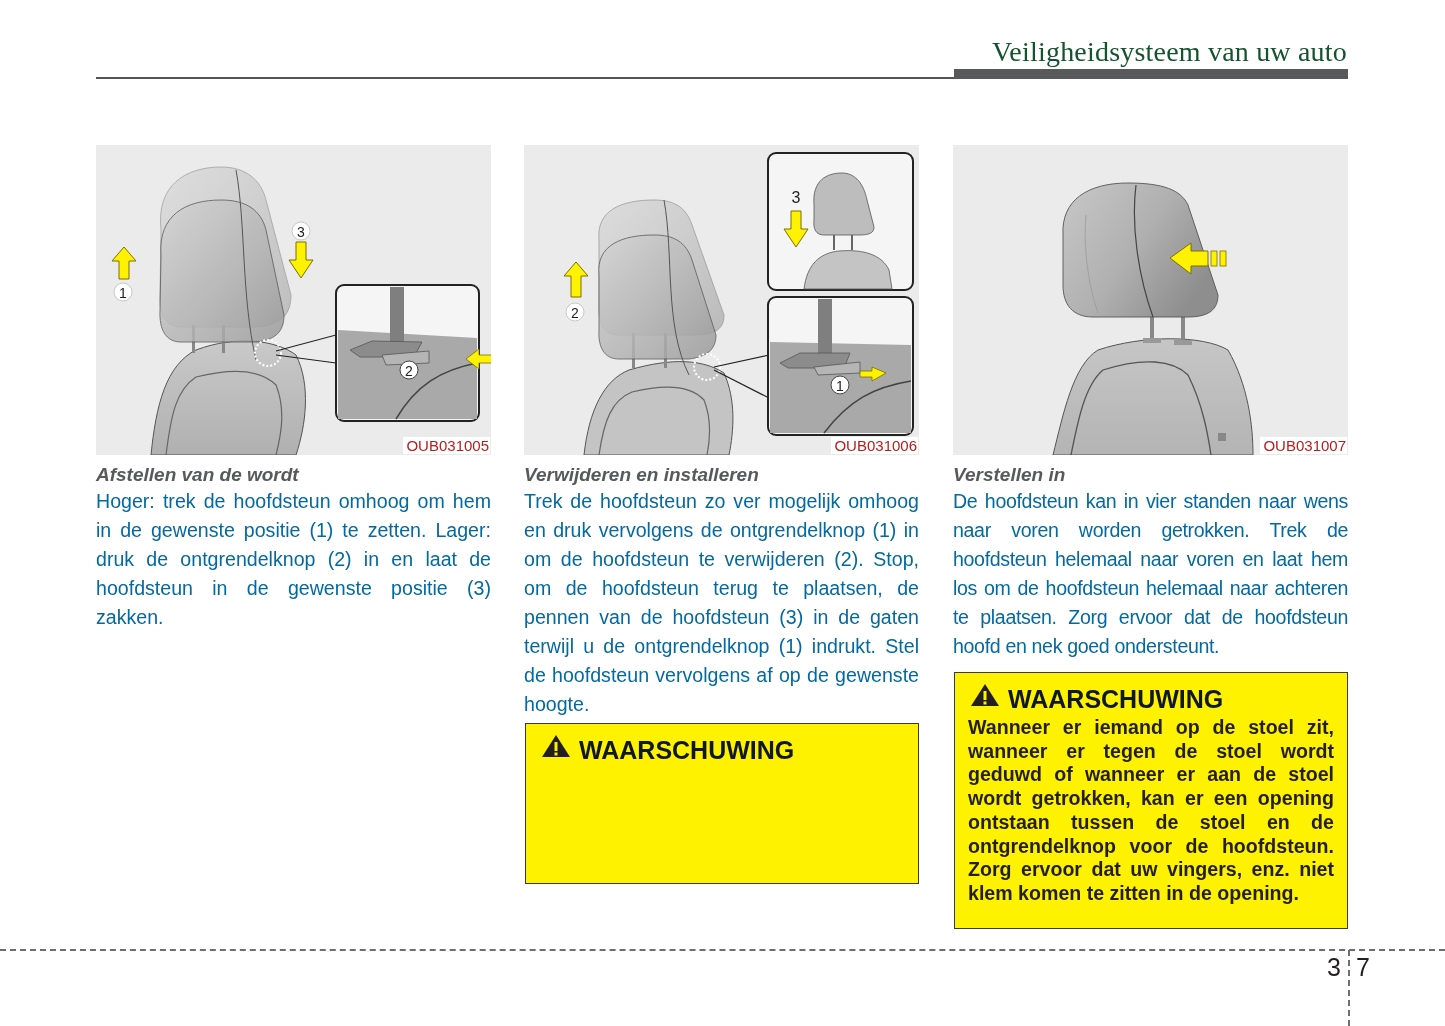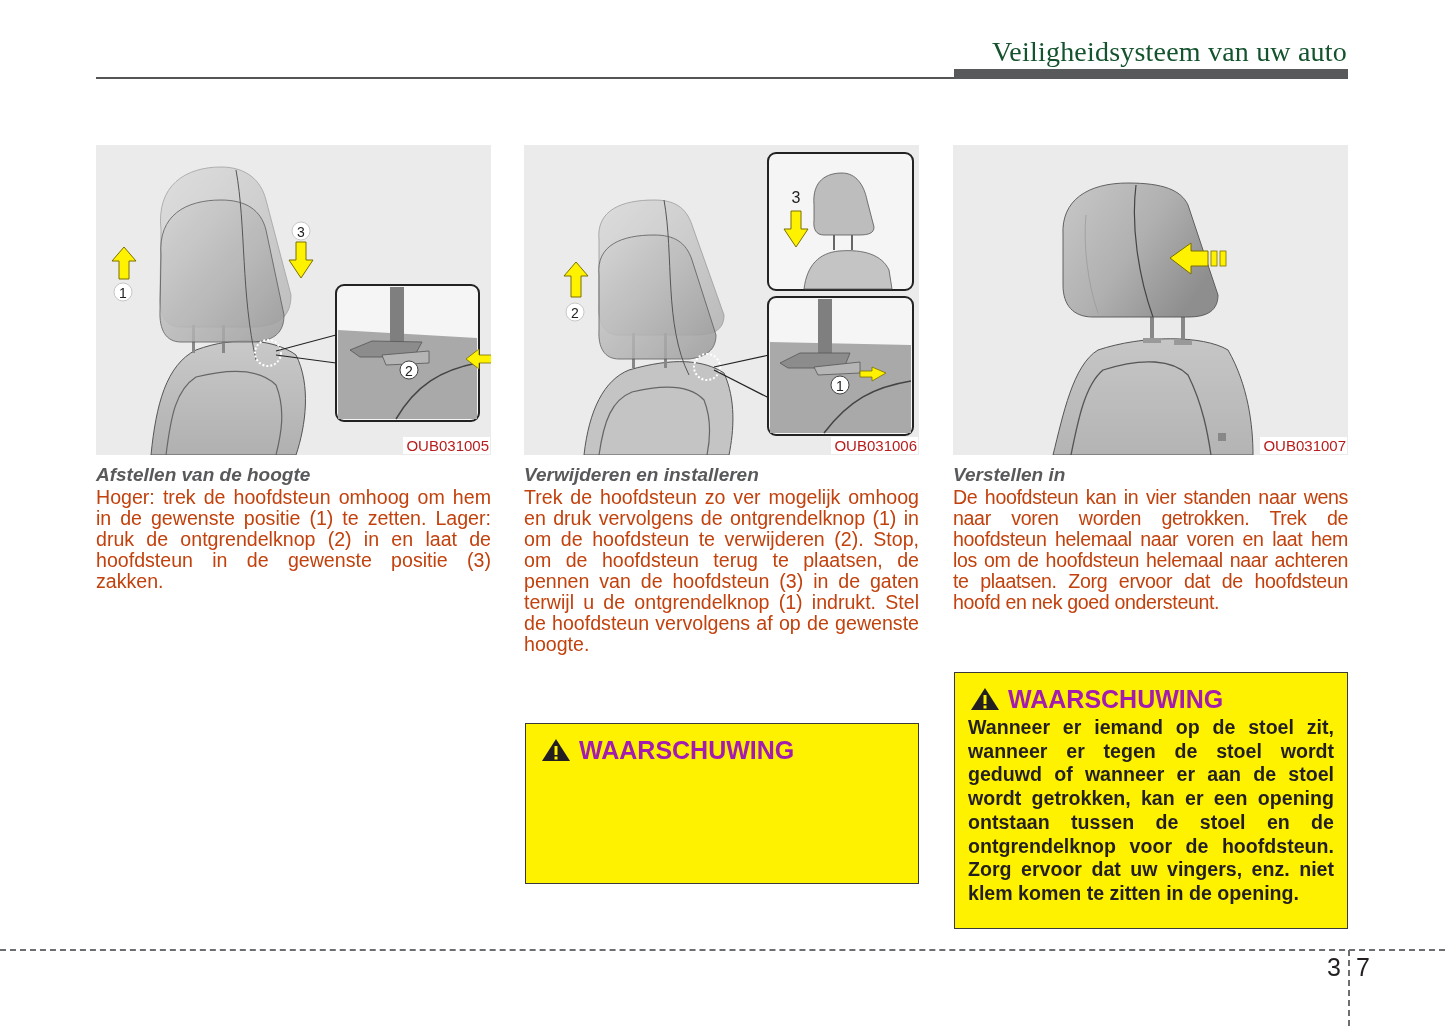--- a/index.html
+++ b/index.html
@@ -16,28 +16,28 @@
   .col-2 { left: 524px; }
   .col-3 { left: 953px; }
 
   .figure { position: relative; width: 395px; height: 310px; background: #ebebeb; overflow: hidden; }
   .figure svg { position: absolute; left: 0; top: 0; }
   .fig-code { position: absolute; right: 1px; bottom: 1px; font-size: 15px; color: #b91c1c;
               background: #ffffff; padding: 0 1px 0 3px; line-height: 17px; }
 
   .sec-title { font-style: italic; font-weight: bold; font-size: 19px; color: #58595b;
                margin-top: 8px; line-height: 24px; }
-  .body-text { font-size: 19.6px; line-height: 21px; text-align: justify; color: #c2410c; }
+  .body-text { font-size: 19.6px; line-height: 29px; text-align: justify; color: #0369a1; }
   .body-text.tight { letter-spacing: -0.35px; }
 
   .warning { position: absolute; background: #fff200; border: 1.5px solid #3a3a3a; box-sizing: border-box;
              padding: 10px 13px 12px 13px; }
   .warning-2 { left: 525px; top: 723px; width: 394px; height: 161px; }
   .warning-3 { left: 954px; top: 672px; width: 394px; height: 257px; }
-  .warn-head { display: flex; align-items: center; font-weight: bold; font-size: 25px; color: #a21caf;
+  .warn-head { display: flex; align-items: flex-start; font-weight: bold; font-size: 25px; color: #0f172a;
                line-height: 32px; margin-bottom: 1px; }
   .warn-head svg { margin-right: 8px; margin-left: 2px; }
   .warn-text { font-weight: bold; font-size: 19.6px; line-height: 23.7px; text-align: justify; color: #231f20; }
 
   .footer-dash { position: absolute; left: 0; top: 949px; width: 1445px; height: 0;
                  border-top: 2px dashed #6d6e71; }
   .footer-vdash { position: absolute; left: 1348px; top: 950px; height: 76px; width: 0;
                   border-left: 2px dashed #6d6e71; }
   .page-chapter { position: absolute; left: 1327px; top: 953px; font-size: 25px; color: #231f20; }
   .page-num { position: absolute; left: 1356px; top: 953px; font-size: 25px; color: #231f20; }
@@ -95,21 +95,21 @@
       <path d="M28 102 L 16 116 L 23 116 L 23 134 L 33 134 L 33 116 L 40 116 Z" fill="#fff200" stroke="#7a6f00" stroke-width="1"></path>
       <circle cx="27" cy="147" r="9" fill="#fff" stroke="#bbb" stroke-width="0.8"></circle>
       <text x="27" y="152.5" font-size="14" text-anchor="middle" fill="#222" font-family="Liberation Sans, sans-serif">1</text>
 
       <circle cx="205" cy="86" r="9" fill="#fff" stroke="#bbb" stroke-width="0.8"></circle>
       <text x="205" y="91.5" font-size="14" text-anchor="middle" fill="#222" font-family="Liberation Sans, sans-serif">3</text>
       <path d="M200 97 L 210 97 L 210 115 L 217 115 L 205 133 L 193 115 L 200 115 Z" fill="#fff200" stroke="#7a6f00" stroke-width="1"></path>
     </svg>
     <div class="fig-code">OUB031005</div>
   </div>
-  <div class="sec-title">Afstellen van de hoogte</div>
+  <div class="sec-title">Afstellen van de wordt</div>
   <div class="body-text">Hoger: trek de hoofdsteun omhoog om hem in de gewenste positie (1) te zetten. Lager: druk de ontgrendelknop (2) in en laat de hoofdsteun in de gewenste positie (3) zakken.</div>
 </div>
 
 <div class="col col-2">
   <div class="figure">
     <svg width="395" height="310" viewBox="0 0 395 310">
       <defs>
         <linearGradient id="g2" x1="0" y1="0" x2="1" y2="1">
           <stop offset="0" stop-color="#d4d4d4"></stop>
             <stop offset="0.6" stop-color="#b3b3b3"></stop>

